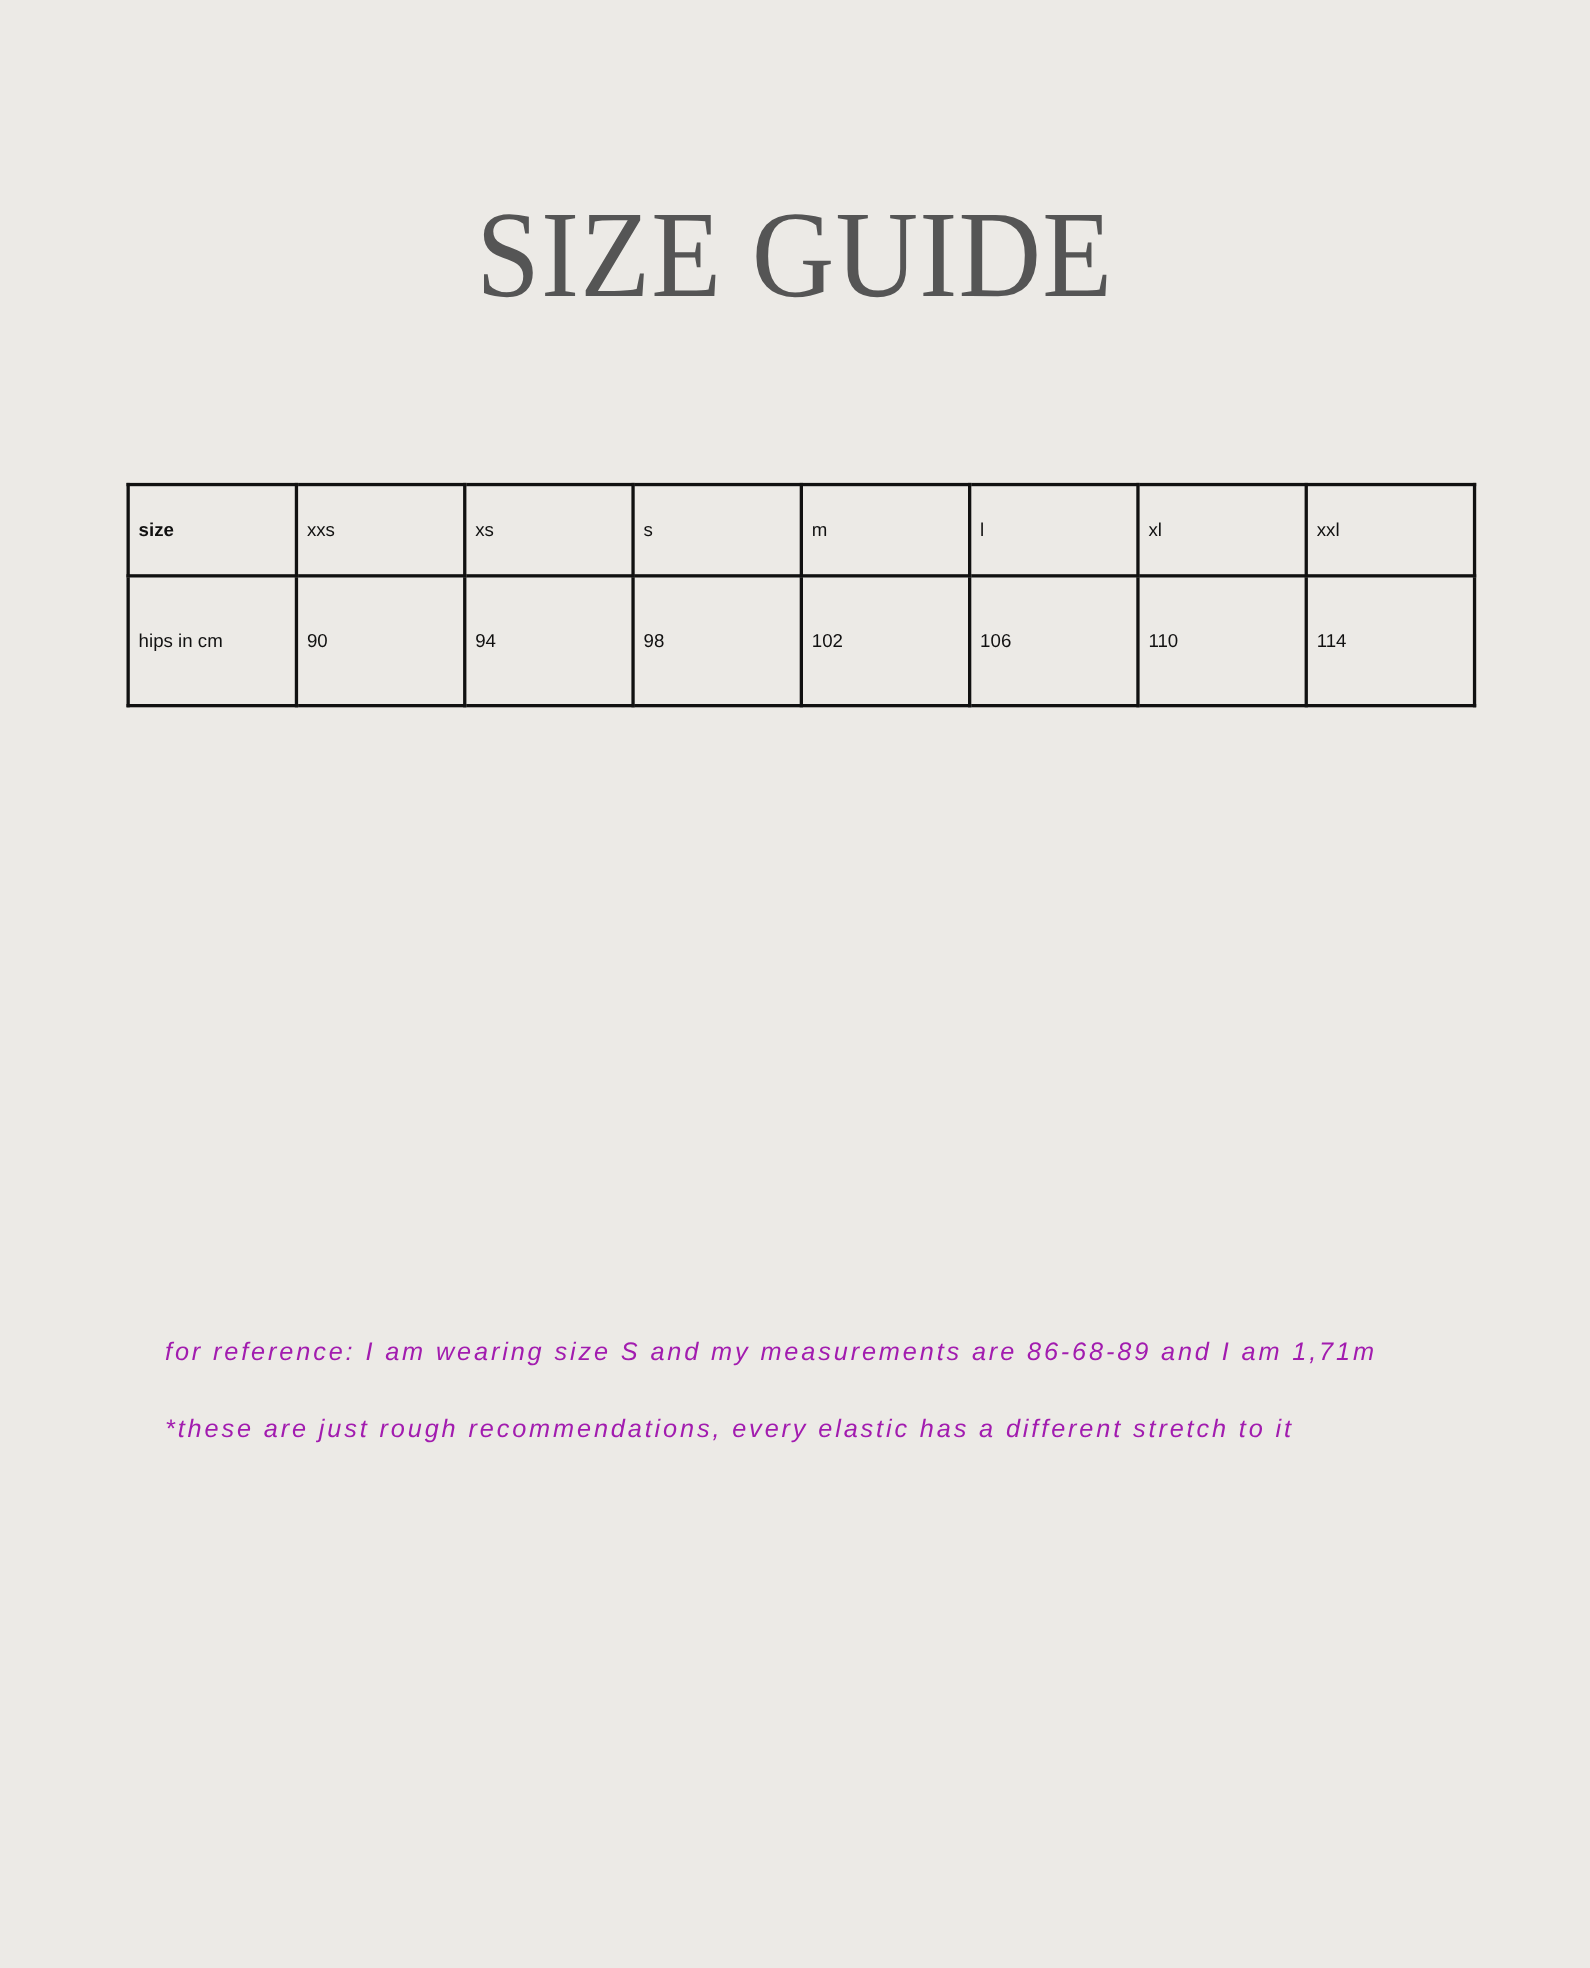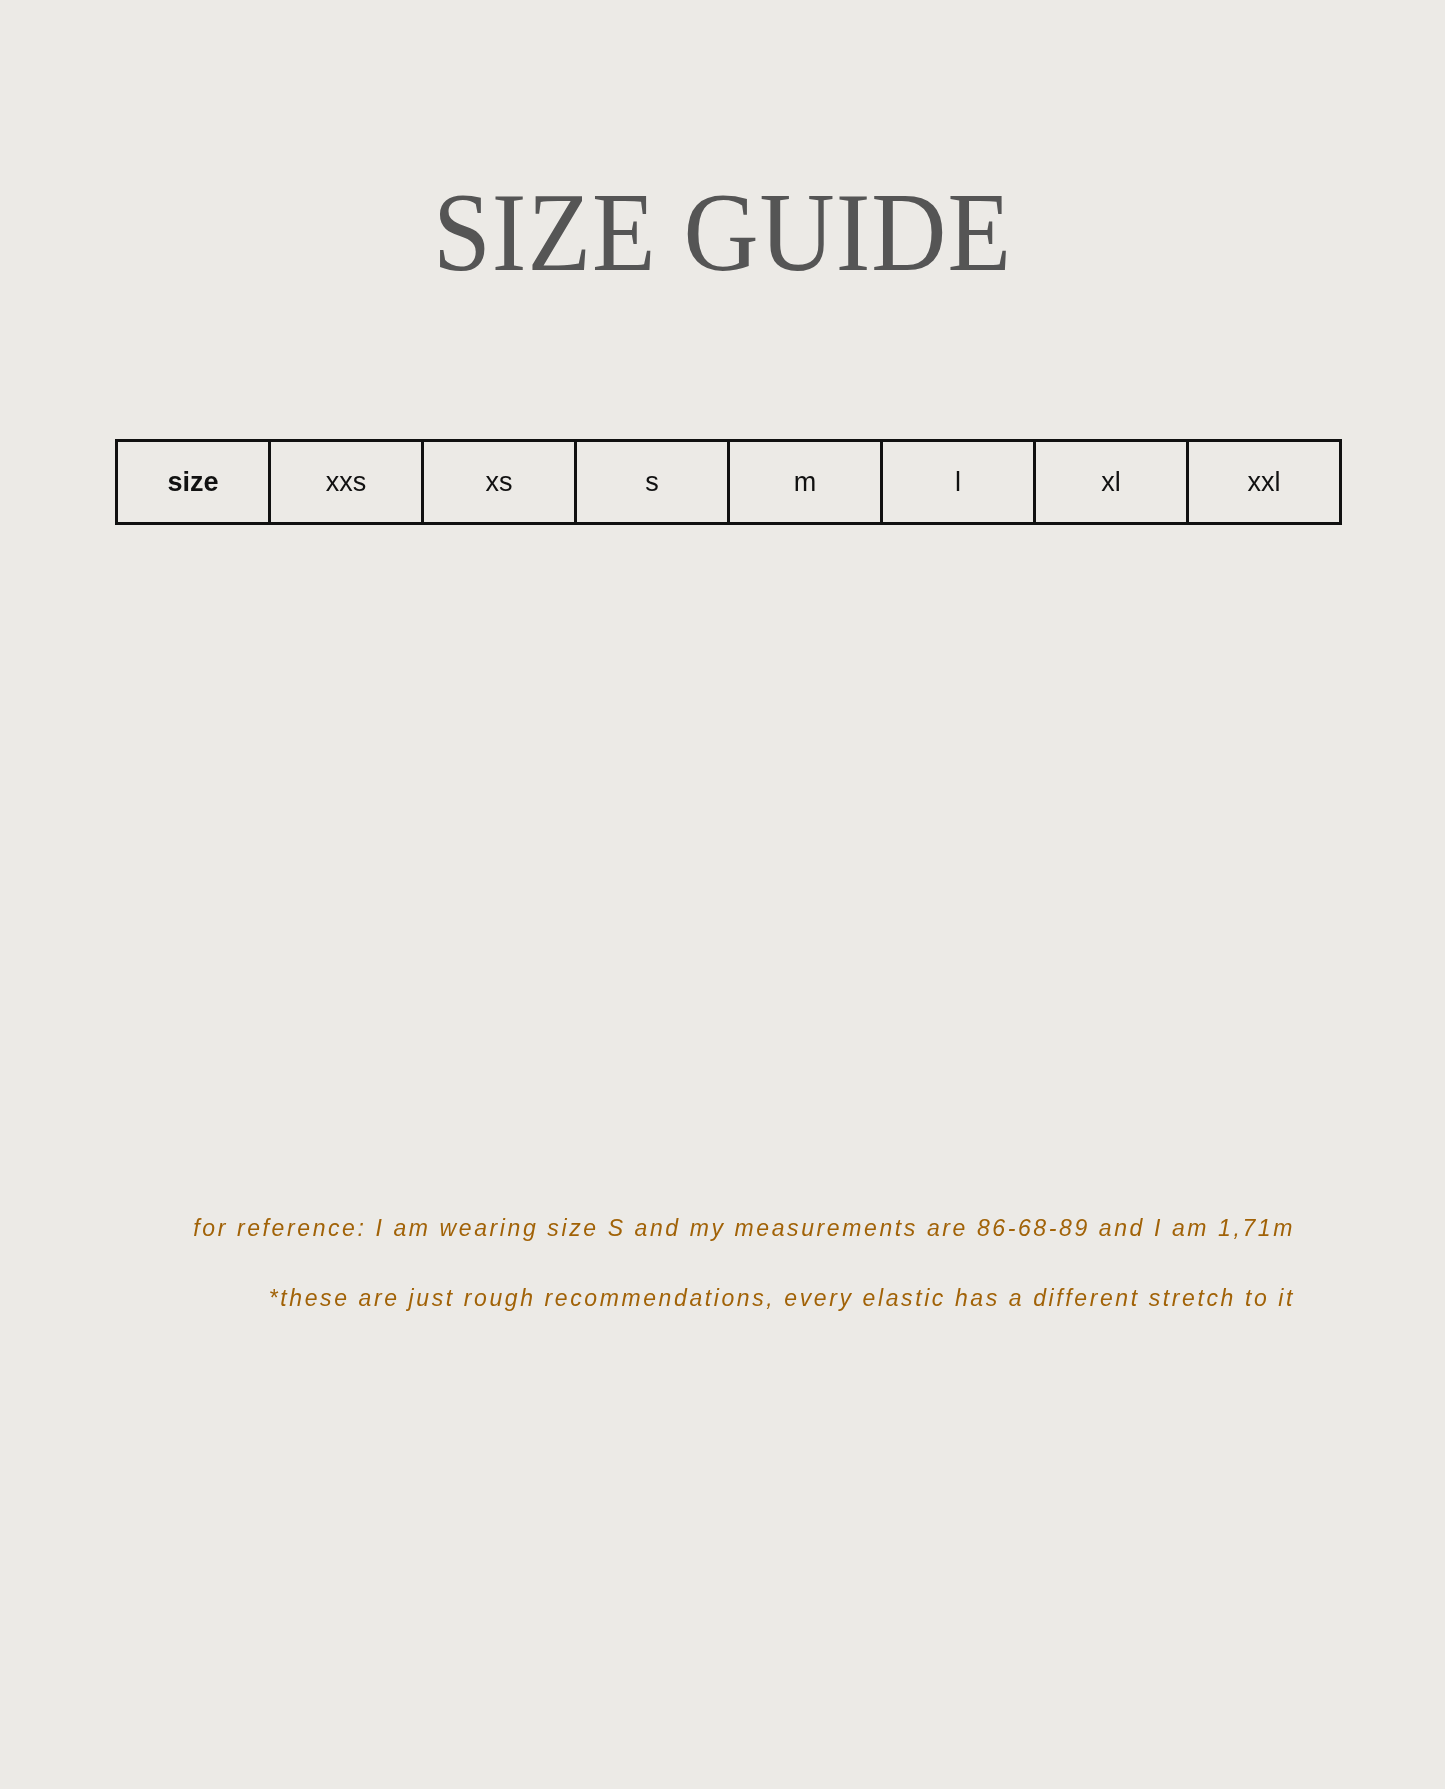--- a/index.html
+++ b/index.html
@@ -24,44 +24,43 @@
   }
   table.size-table {
     position: absolute;
     left: 115px; top: 439px;
     border-collapse: collapse;
     table-layout: fixed;
     width: 1225px;
   }
   table.size-table td {
     border: 3px solid #111111;
-    text-align: center;
     vertical-align: middle;
-    font-size: 27px;
+    font-size: 17px;
     line-height: 36px;
     padding: 0 8px;
     color: #111111;
   }
   table.size-table col { width: 153px; }
   tr.r-head td { height: 80px; }
   tr.r-bust td { height: 114px; }
   tr.r-waist td { height: 121px; }
   tr.r-hips td { height: 115px; }
   tr.r-elastic td { height: 186px; }
   td.row-label { padding: 0 6px; }
   td.head-bold { font-weight: bold; }
   .notes {
     position: absolute;
     left: 150px; width: 1145px;
-    text-align: right;
+    text-align: left;
     font-style: italic;
     font-size: 23px;
     letter-spacing: 2.6px;
     line-height: 32px;
-    color: #a16207;
+    color: #a21caf;
   }
   .note-ref { top: 1212px; }
   .note-elastic { top: 1282px; }
 </style>
 </head>
 <body>
 
 <div class="title">SIZE GUIDE</div>
 
 <table class="size-table">
@@ -79,17 +78,27 @@
     <tr class="r-head">
       <td class="row-label head-bold">size</td>
       <td>xxs</td>
       <td>xs</td>
       <td>s</td>
       <td>m</td>
       <td>l</td>
       <td>xl</td>
       <td>xxl</td>
     </tr>
+    <tr class="r-hips">
+      <td class="row-label">hips in cm</td>
+      <td>90</td>
+      <td>94</td>
+      <td>98</td>
+      <td>102</td>
+      <td>106</td>
+      <td>110</td>
+      <td>114</td>
+    </tr>
   </tbody>
 </table>
 
 <div class="notes note-ref">for reference: I am wearing size S and my measurements are 86-68-89 and I am 1,71m</div>
 <div class="notes note-elastic">*these are just rough recommendations, every elastic has a different stretch to it</div>
 
 </body></html>

